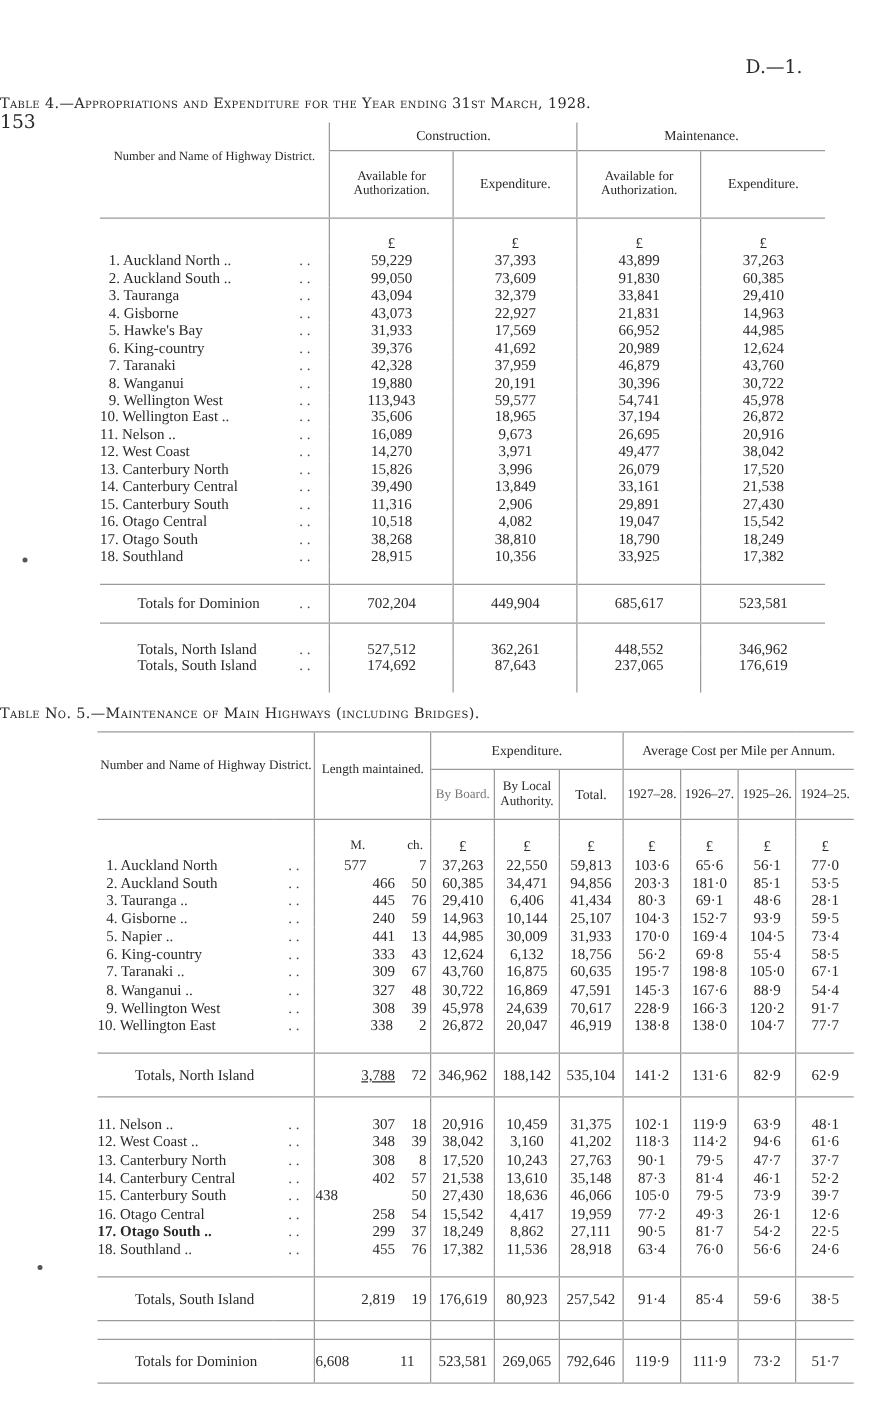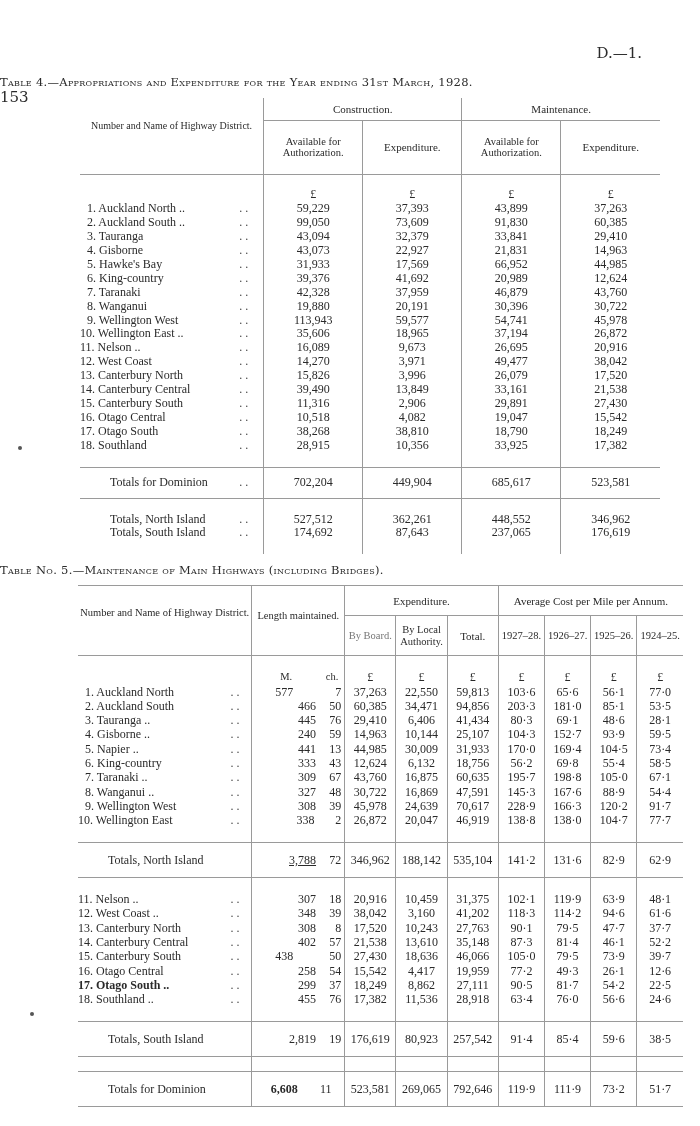--- a/index.html
+++ b/index.html
@@ -536,21 +536,21 @@
         <td class="vl num">13,610</td>
         <td class="vl num">35,148</td>
         <td class="vl num">87·3</td>
         <td class="vl num">81·4</td>
         <td class="vl num">46·1</td>
         <td class="vl num">52·2</td>
       </tr>
       <tr>
         <td class="dist" style="padding-left:0px;">15. Canterbury South</td>
         <td class="dots num">. .</td>
-        <td class="vl num" style="text-align:center;padding-right:4px;">438</td>
+        <td class="vl num" style="text-align:left;padding-right:4px;">438</td>
         <td class="num" style="text-align:right;padding-right:3px;">50</td>
         <td class="vl num">27,430</td>
         <td class="vl num">18,636</td>
         <td class="vl num">46,066</td>
         <td class="vl num">105·0</td>
         <td class="vl num">79·5</td>
         <td class="vl num">73·9</td>
         <td class="vl num">39·7</td>
       </tr>
       <tr>
@@ -623,21 +623,21 @@
         <td class="vl"></td>
         <td class="vl"></td>
         <td class="vl"></td>
         <td class="vl"></td>
         <td class="vl"></td>
         <td class="vl"></td>
       </tr>
       <tr>
         <td class="dist hl-top hl-bot" style="padding-left:30px;height:34px;">Totals for Dominion</td>
         <td class=" hl-top hl-bot"></td>
-        <td class="vl num hl-top hl-bot" style="text-align:center;padding-right:4px;font-weight:bold;">6,608</td>
+        <td class="vl num hl-top hl-bot" style="text-align:left;padding-right:4px;">6,608</td>
         <td class="num hl-top hl-bot" style="text-align:left;padding-right:7px;">11</td>
         <td class="vl num hl-top hl-bot">523,581</td>
         <td class="vl num hl-top hl-bot">269,065</td>
         <td class="vl num hl-top hl-bot">792,646</td>
         <td class="vl num hl-top hl-bot">119·9</td>
         <td class="vl num hl-top hl-bot">111·9</td>
         <td class="vl num hl-top hl-bot">73·2</td>
         <td class="vl num hl-top hl-bot">51·7</td>
       </tr>
     </tbody>

